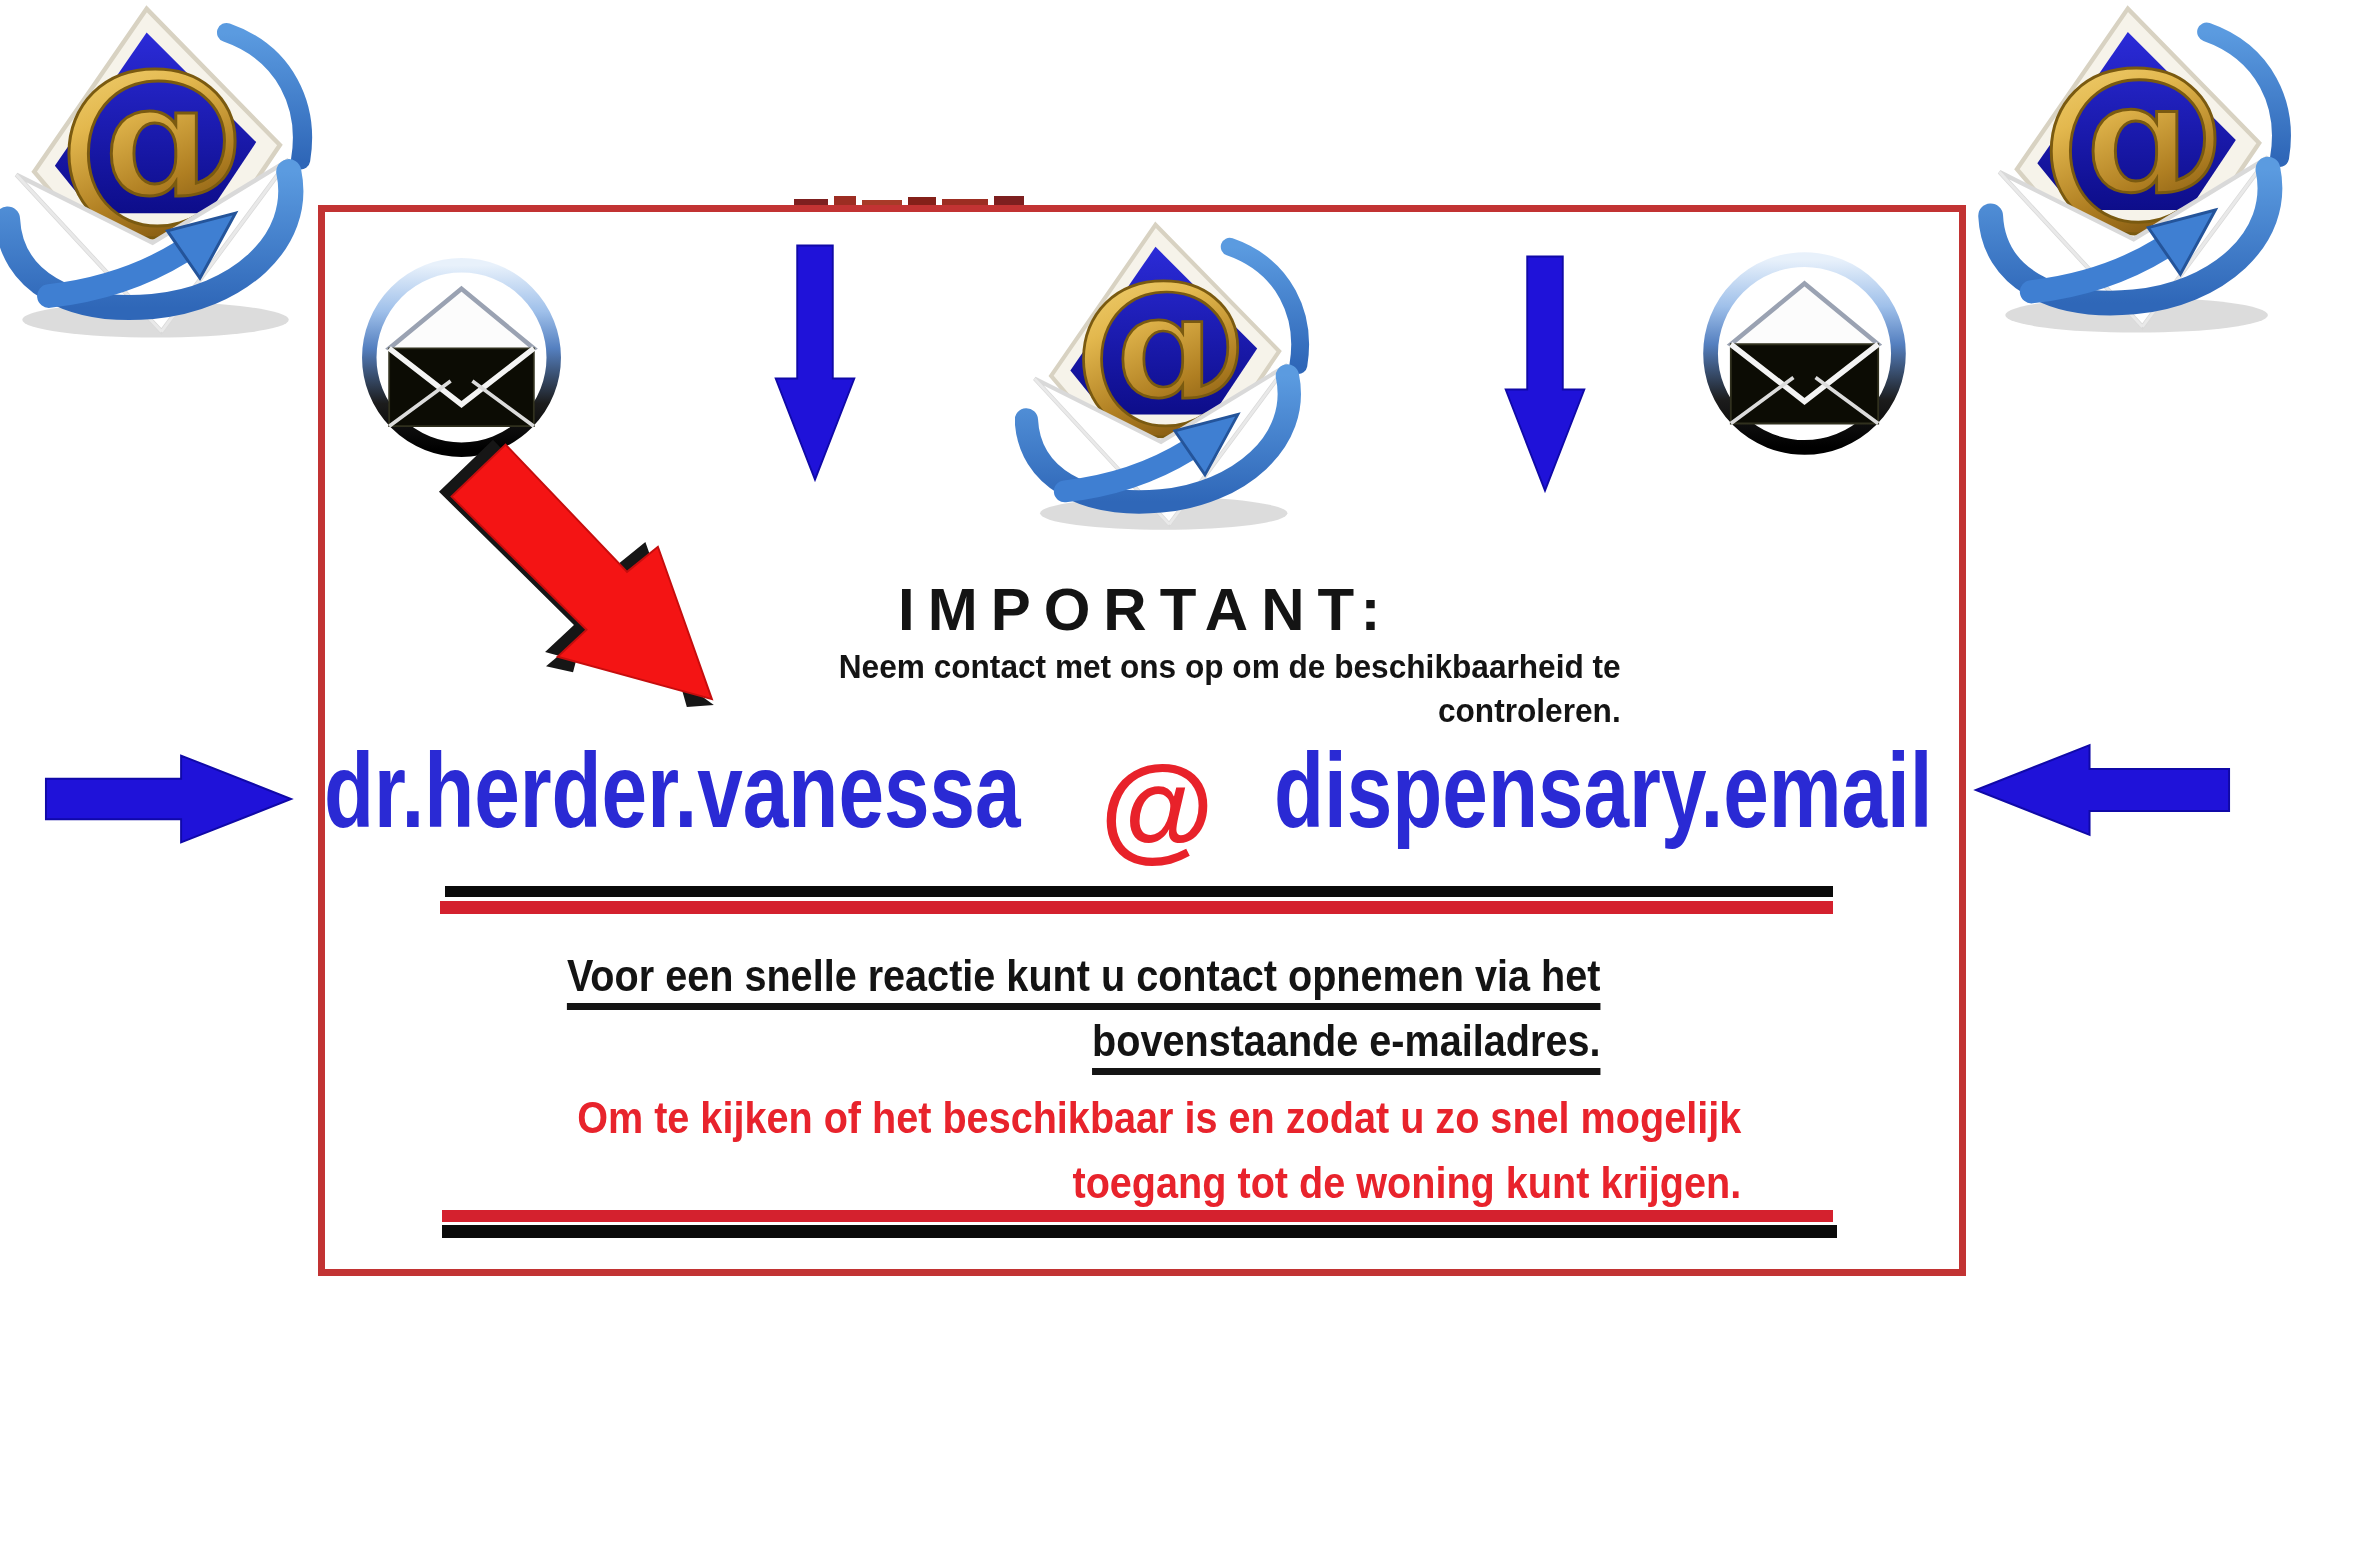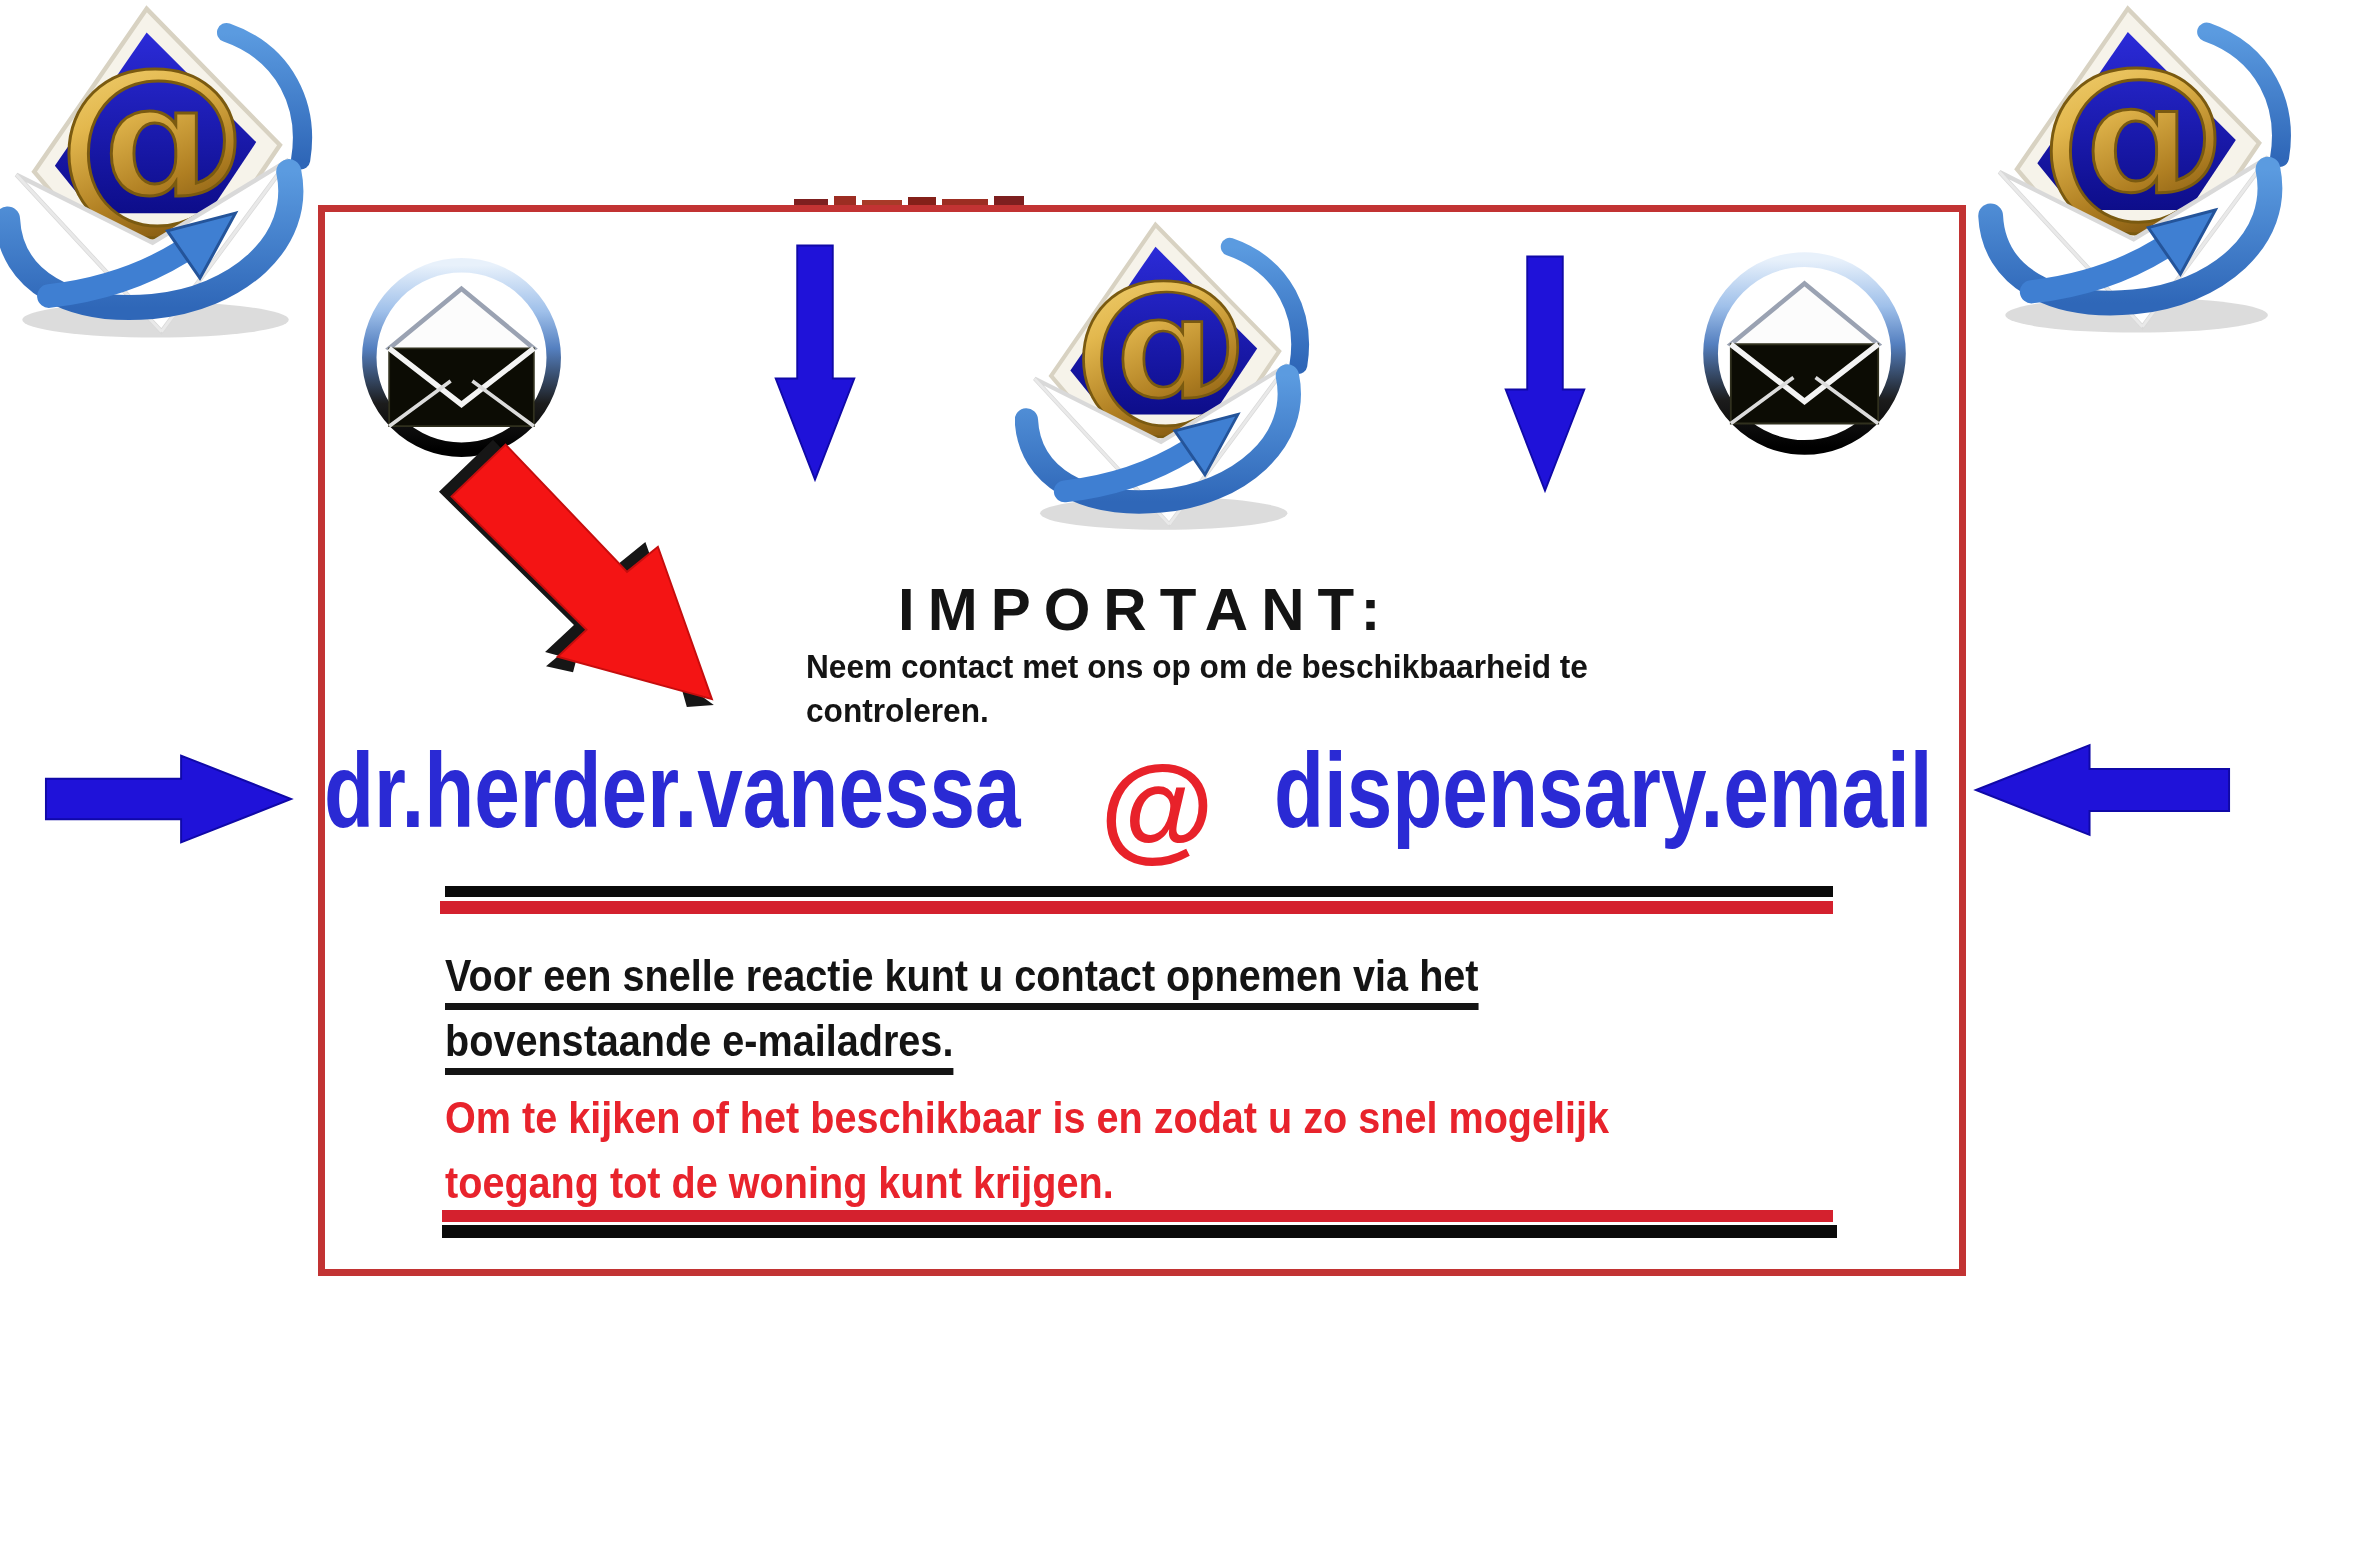--- a/index.html
+++ b/index.html
@@ -1,18 +1,18 @@
 <!DOCTYPE html>
 <html style="--box-border: #c23333; --arrow-blue: #1f12d9; --arrow-blue-dark: #1009a8; --email-blue: #2a2ad4; --at-red: #e8222a; --text-black: #141414; --red-text: #e8232c; --bar-red: #d4212e; --bar-black: #0a0a0a; --red-arrow: #f41414; --swoosh-blue: #3f7fd2; --gold: #d9a83c;"><head>
 <meta charset="utf-8">
 <style>
   html,body{margin:0;padding:0;background:#ffffff;}
   .canvas{
     position:relative;width:2369px;height:1545px;background:#ffffff;
-    overflow:hidden;font-family:"Liberation Sans",sans-serif;
+    overflow:hidden;font-family:"Liberation Sans",sans-serif;text-align:right;
   }
   .abs{position:absolute;}
   .box{
     position:absolute;left:318px;top:205px;width:1634px;height:1057px;
     border:7px solid var(--box-border,#c23333);background:#ffffff;
   }
   .cond{transform-origin:left top;display:inline-block;}
   .important{
     left:898px;top:575px;font-size:60px;font-weight:800;color:var(--text-black,#141414);
     letter-spacing:13px;white-space:nowrap;

